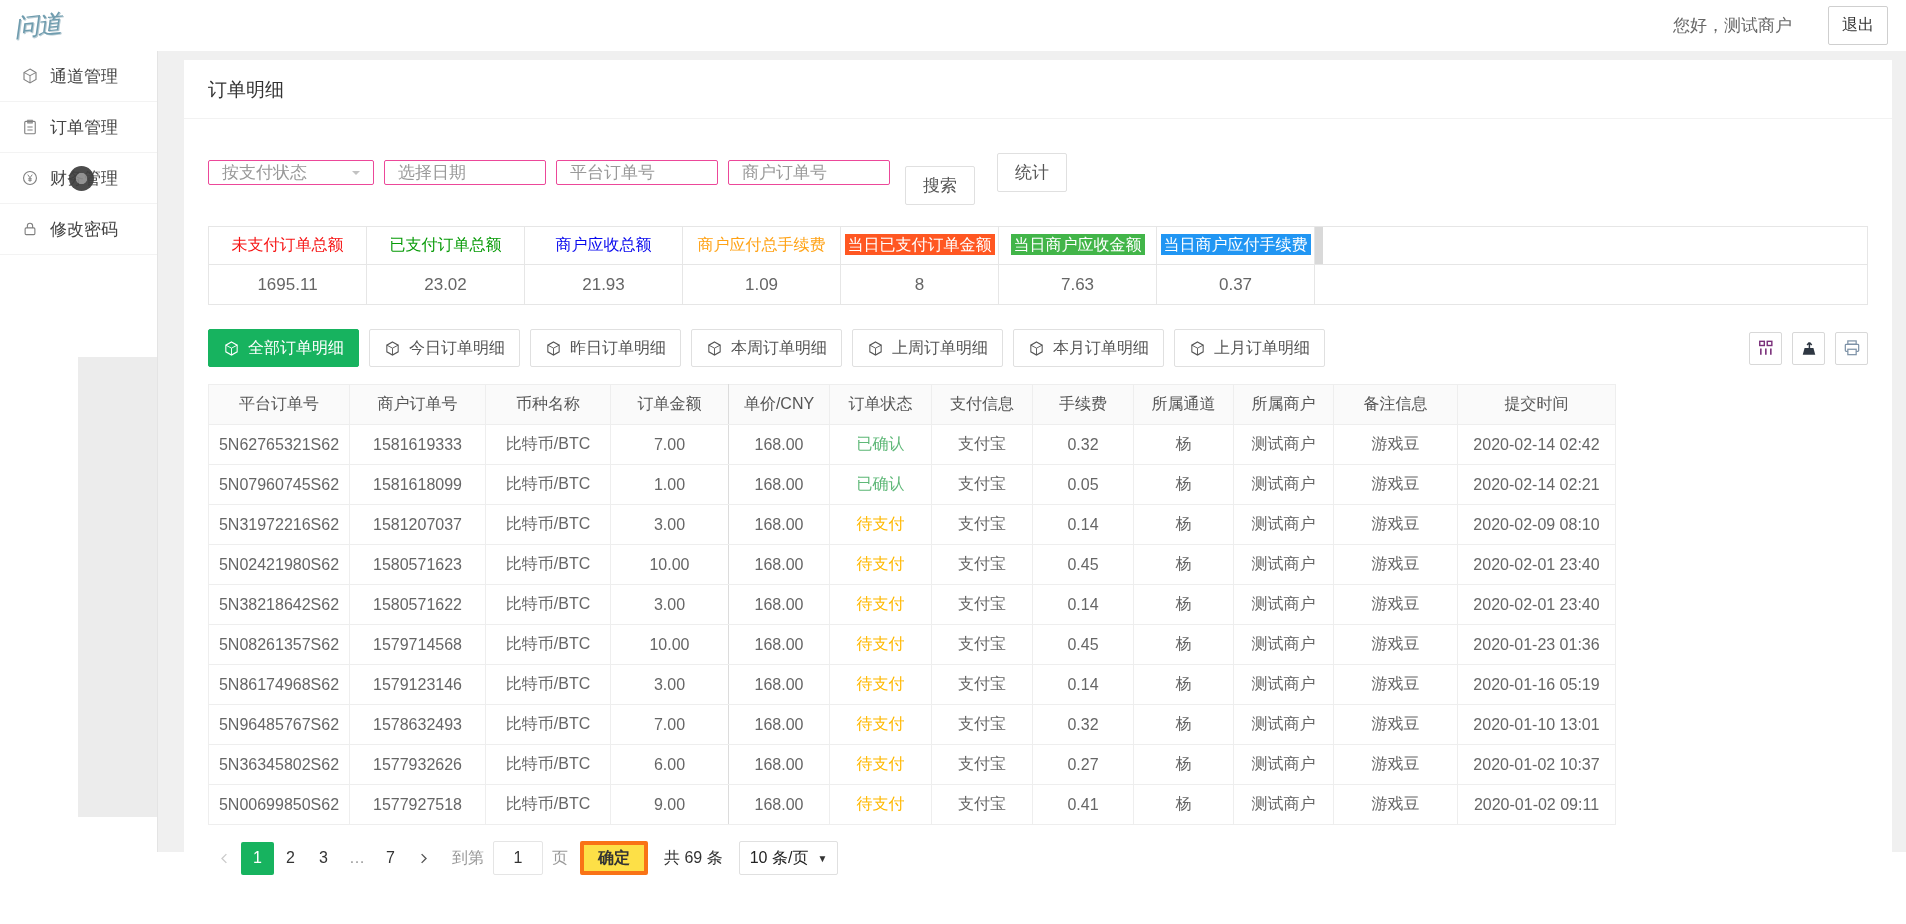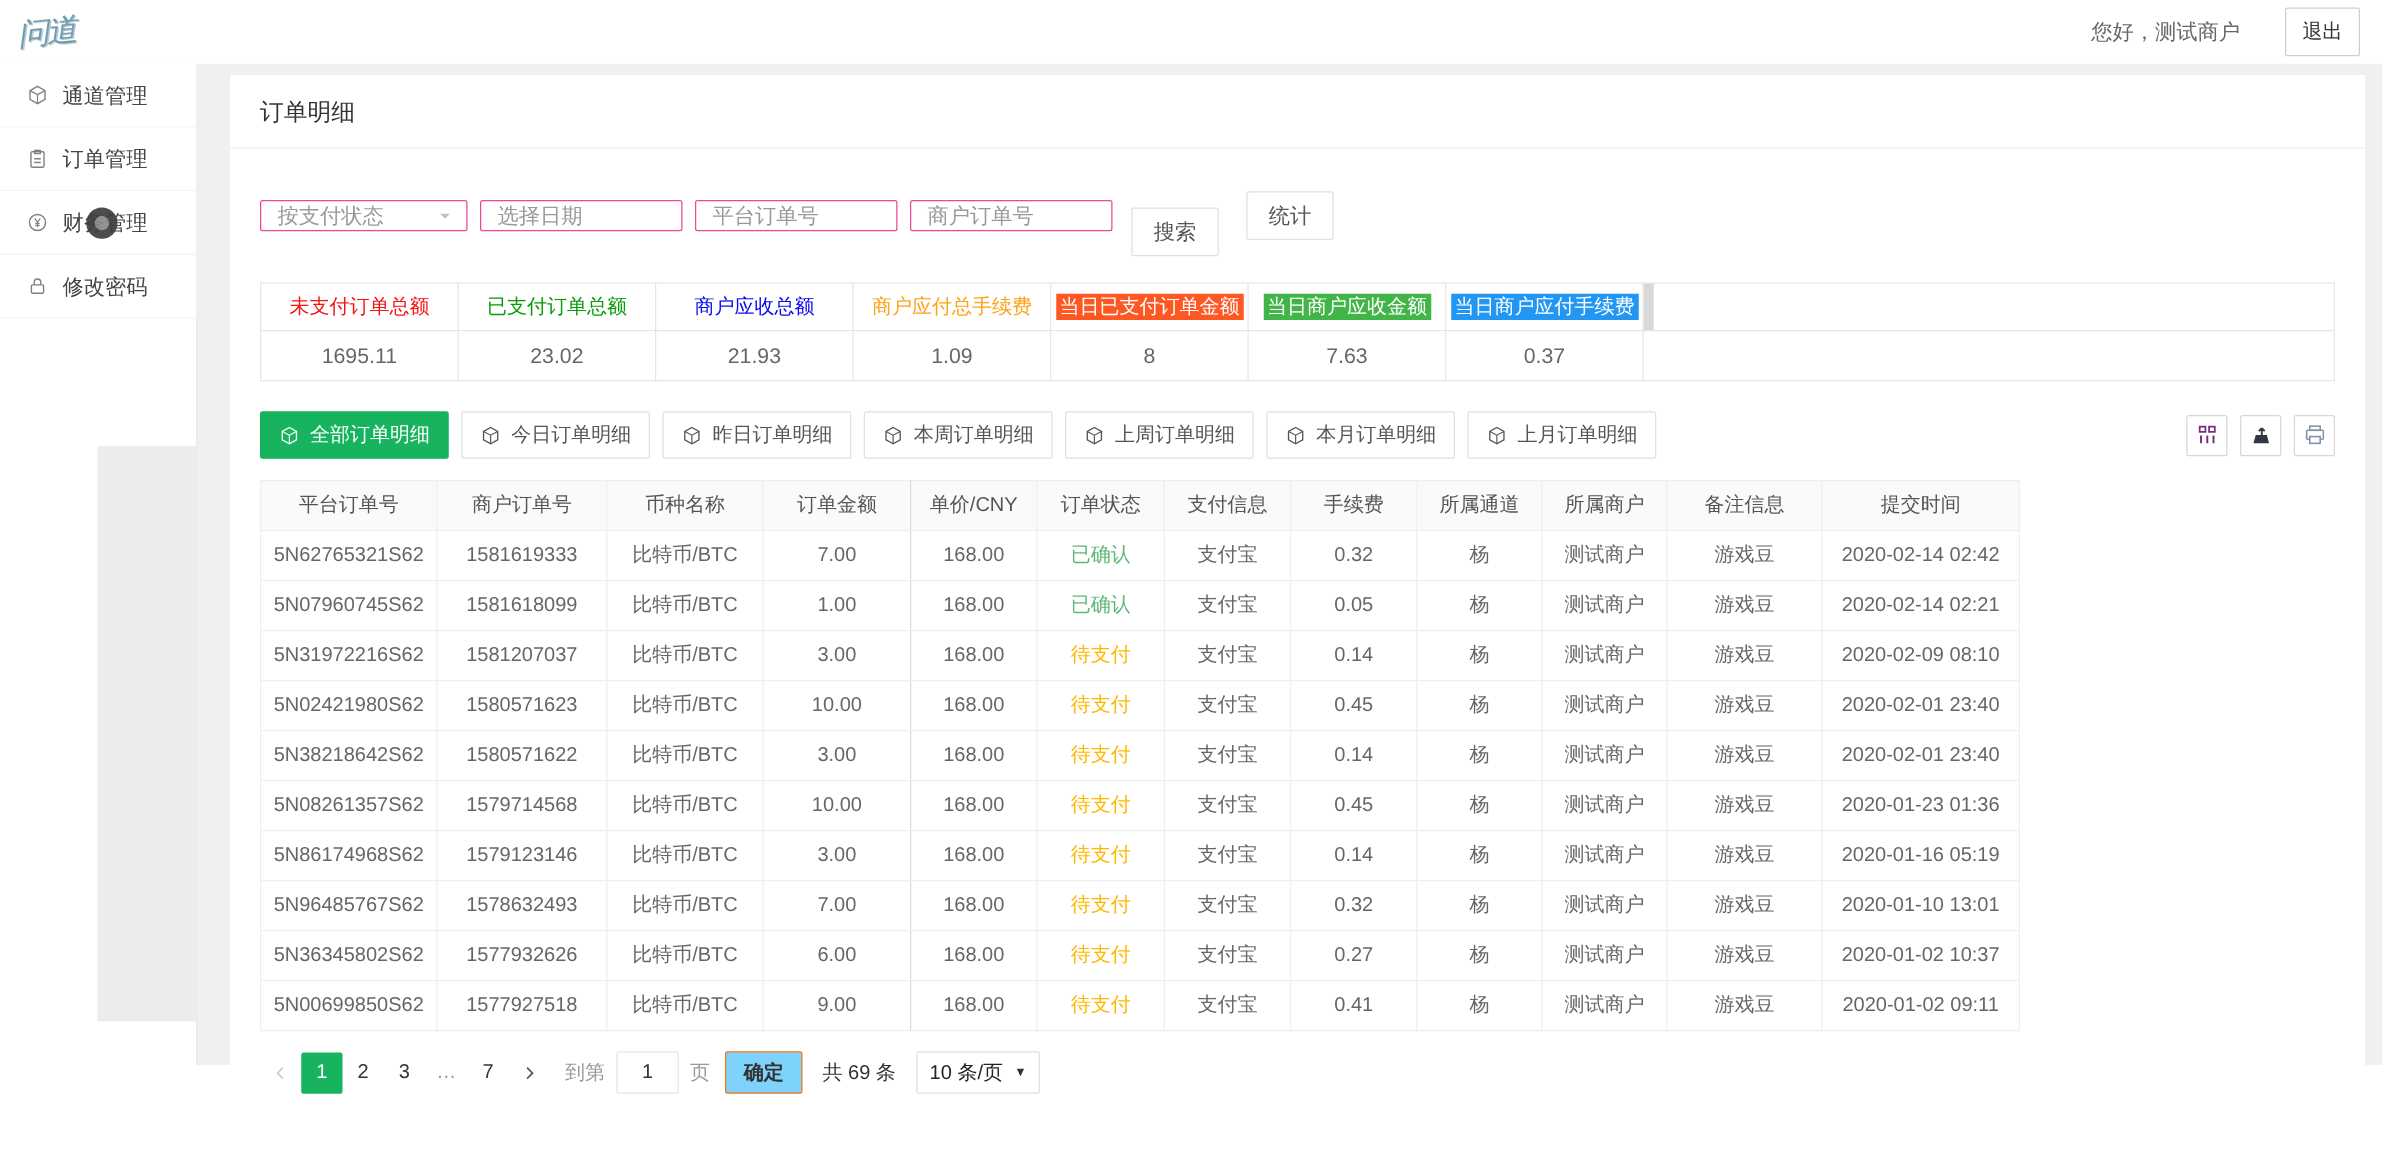--- a/index.html
+++ b/index.html
@@ -78,21 +78,21 @@
   .pager { margin-top: 16px; display: flex; align-items: center; font-size: 16px; color: #666; }
   .pg { min-width: 33px; height: 33px; display: inline-flex; align-items: center; justify-content: center; cursor: pointer; color: #333; background: transparent; border: none; font-size: 16px; padding: 0 6px; }
   .pg svg { width: 15px; height: 15px; }
   .pg.prev { color: #ccc; }
   .pg.next { color: #555; }
   .pg.active { background: var(--accent); color: #fff; border-radius: 2px; }
   .dots { color: #999; padding: 0 9px; }
   .goto-label { color: #999; margin: 0 9px 0 12px; }
   .goto-input { width: 50px; height: 34px; border: 1px solid #e5e5e5; text-align: center; font-size: 16px; color: #333; border-radius: 2px; outline: none; }
   .page-label { color: #999; margin: 0 12px 0 9px; }
-  .confirm-btn { height: 34px; padding: 0 14px; border: 1px solid #f97316; background: #7dd3fc; border-radius: 2px; font-size: 16px; color: #333; cursor: pointer; font-weight: bold; }
+  .confirm-btn { height: 34px; padding: 0 14px; border: 4px solid #f97316; background: #fde047; border-radius: 2px; font-size: 16px; color: #333; cursor: pointer; font-weight: bold; }
   .total { margin: 0 16px; color: #333; }
   .size-select { height: 34px; border: 1px solid #e0e0e0; border-radius: 2px; display: inline-flex; align-items: center; gap: 9px; padding: 0 10px; cursor: pointer; color: #222; background: #fff; }
   .size-select .caret { font-size: 10px; color: #333; }
 </style>
 </head>
 <body>
 
 <div class="viewport">
 
   <header class="top">

